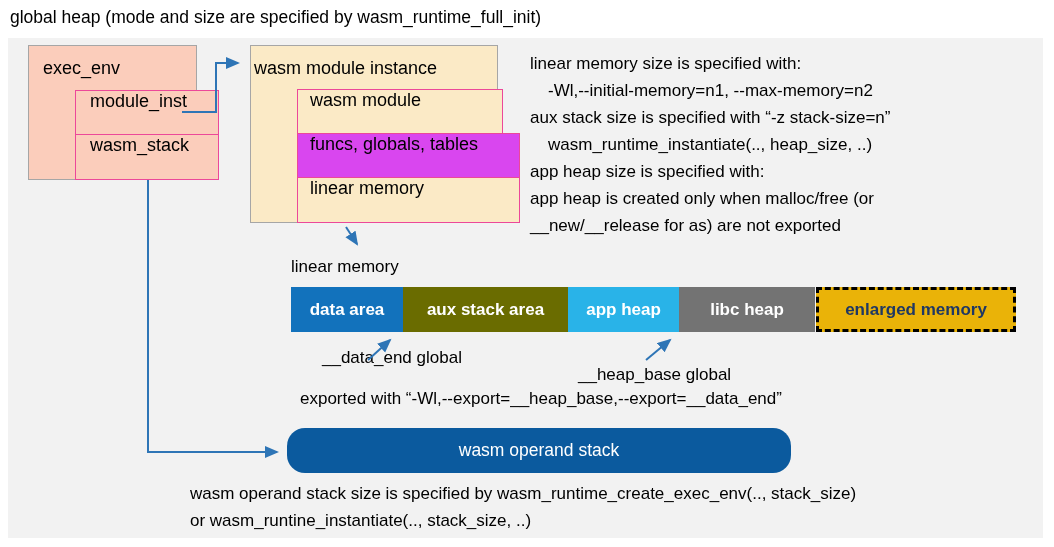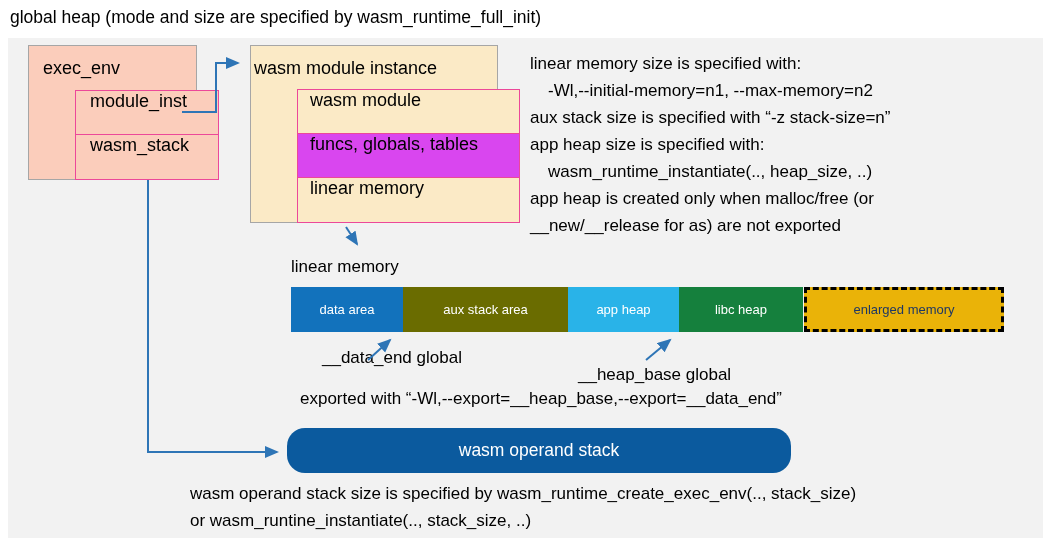--- a/index.html
+++ b/index.html
@@ -22,21 +22,21 @@
   }
   
   .notes{position:absolute;left:530px;top:50px;font-size:17px;line-height:27px;}
   .notes .line{white-space:pre;}
   .notes .indent{padding-left:18px;}
   
   .lm-label{position:absolute;left:291px;top:257px;font-size:17px;}
   .membar{position:absolute;left:291px;top:287px;height:45px;display:flex;}
   .seg{
     height:45px;display:flex;align-items:center;justify-content:center;
-    color:#ffffff;font-size:13px;box-sizing:border-box;white-space:nowrap;
+    color:#ffffff;font-size:17px;box-sizing:border-box;white-space:nowrap;font-weight:bold;
   }
   .seg.dashed{background:#eab308;border:3px dashed #000;color:#1f3864;margin-left:1px;}
   
   .ptr-label{position:absolute;font-size:17px;white-space:pre;}
   
   .opbar{
     position:absolute;left:287px;top:428px;width:504px;height:45px;background:#0b5a9e;
     display:flex;align-items:center;justify-content:center;color:#fff;font-size:17.5px;
   }
   .bottom-notes{position:absolute;left:190px;top:481px;font-size:17px;line-height:26.5px;}
@@ -58,46 +58,46 @@
   <div class="srow" style="left: 53px; top: 90px; width: 144px; height: 45px; background-color: rgb(251, 205, 187);">
     <span>module_inst</span>
   </div>
   <div class="srow" style="left: 53px; top: 134px; width: 144px; height: 46px; background-color: rgb(251, 205, 187);">
     <span>wasm_stack</span>
   </div>
 
   <div class="sbox" style="left: 250px; top: 45px; width: 248px; height: 178px; background-color: rgb(251, 234, 198);">
     <div class="hdr" style="padding-left:3px;">wasm module instance</div>
   </div>
-  <div class="srow" style="left: 275px; top: 89px; width: 223px; height: 45px; padding-left: 12px; background-color: rgb(251, 234, 198);">
+  <div class="srow" style="left: 275px; top: 89px; width: 206px; height: 45px; padding-left: 12px; background-color: rgb(251, 234, 198);">
     <span>wasm module</span>
   </div>
   <div class="srow" style="left: 275px; top: 133px; width: 223px; height: 45px; padding-left: 12px; background-color: #d946ef;">
     <span>funcs, globals, tables</span>
   </div>
   <div class="srow" style="left: 275px; top: 177px; width: 223px; height: 46px; padding-left: 12px; background-color: rgb(251, 234, 198);">
     <span>linear memory</span>
   </div>
 
   <div class="notes">
     <div class="line">linear memory size is specified with:</div>
     <div class="line indent">-Wl,--initial-memory=n1, --max-memory=n2</div>
     <div class="line">aux stack size is specified with “-z stack-size=n”</div>
+    <div class="line indent">wasm_runtime_instantiate(.., heap_size, ..)</div>
     <div class="line">app heap size is specified with:</div>
-    <div class="line indent">wasm_runtime_instantiate(.., heap_size, ..)</div>
     <div class="line">app heap is created only when malloc/free (or</div>
     <div class="line">__new/__release for as) are not exported</div>
   </div>
 
   <div class="lm-label">linear memory</div>
   <div class="membar">
     <div class="seg" style="width: 112px; background-color: rgb(18, 114, 188);">data area</div>
     <div class="seg" style="width: 165px; background-color: rgb(106, 108, 0);">aux stack area</div>
     <div class="seg" style="width: 111px; background-color: rgb(41, 179, 232);">app heap</div>
-    <div class="seg" style="width: 124px; background-color: #15803d;">libc heap</div>
+    <div class="seg" style="width: 136px; background-color: #737373;">libc heap</div>
     <div class="seg dashed" style="width: 200px; color: rgb(31, 56, 100);">enlarged memory</div>
   </div>
 
   <div class="ptr-label" style="left:322px;top:348px;">__data_end global</div>
   <div class="ptr-label" style="left:578px;top:365px;">__heap_base global</div>
   <div class="ptr-label" style="left:300px;top:389px;">exported with “-Wl,--export=__heap_base,--export=__data_end”</div>
 
   <div class="opbar" style="background-color: rgb(11, 90, 158); border-radius: 18px;">
     <span>wasm operand stack</span>
   </div>

